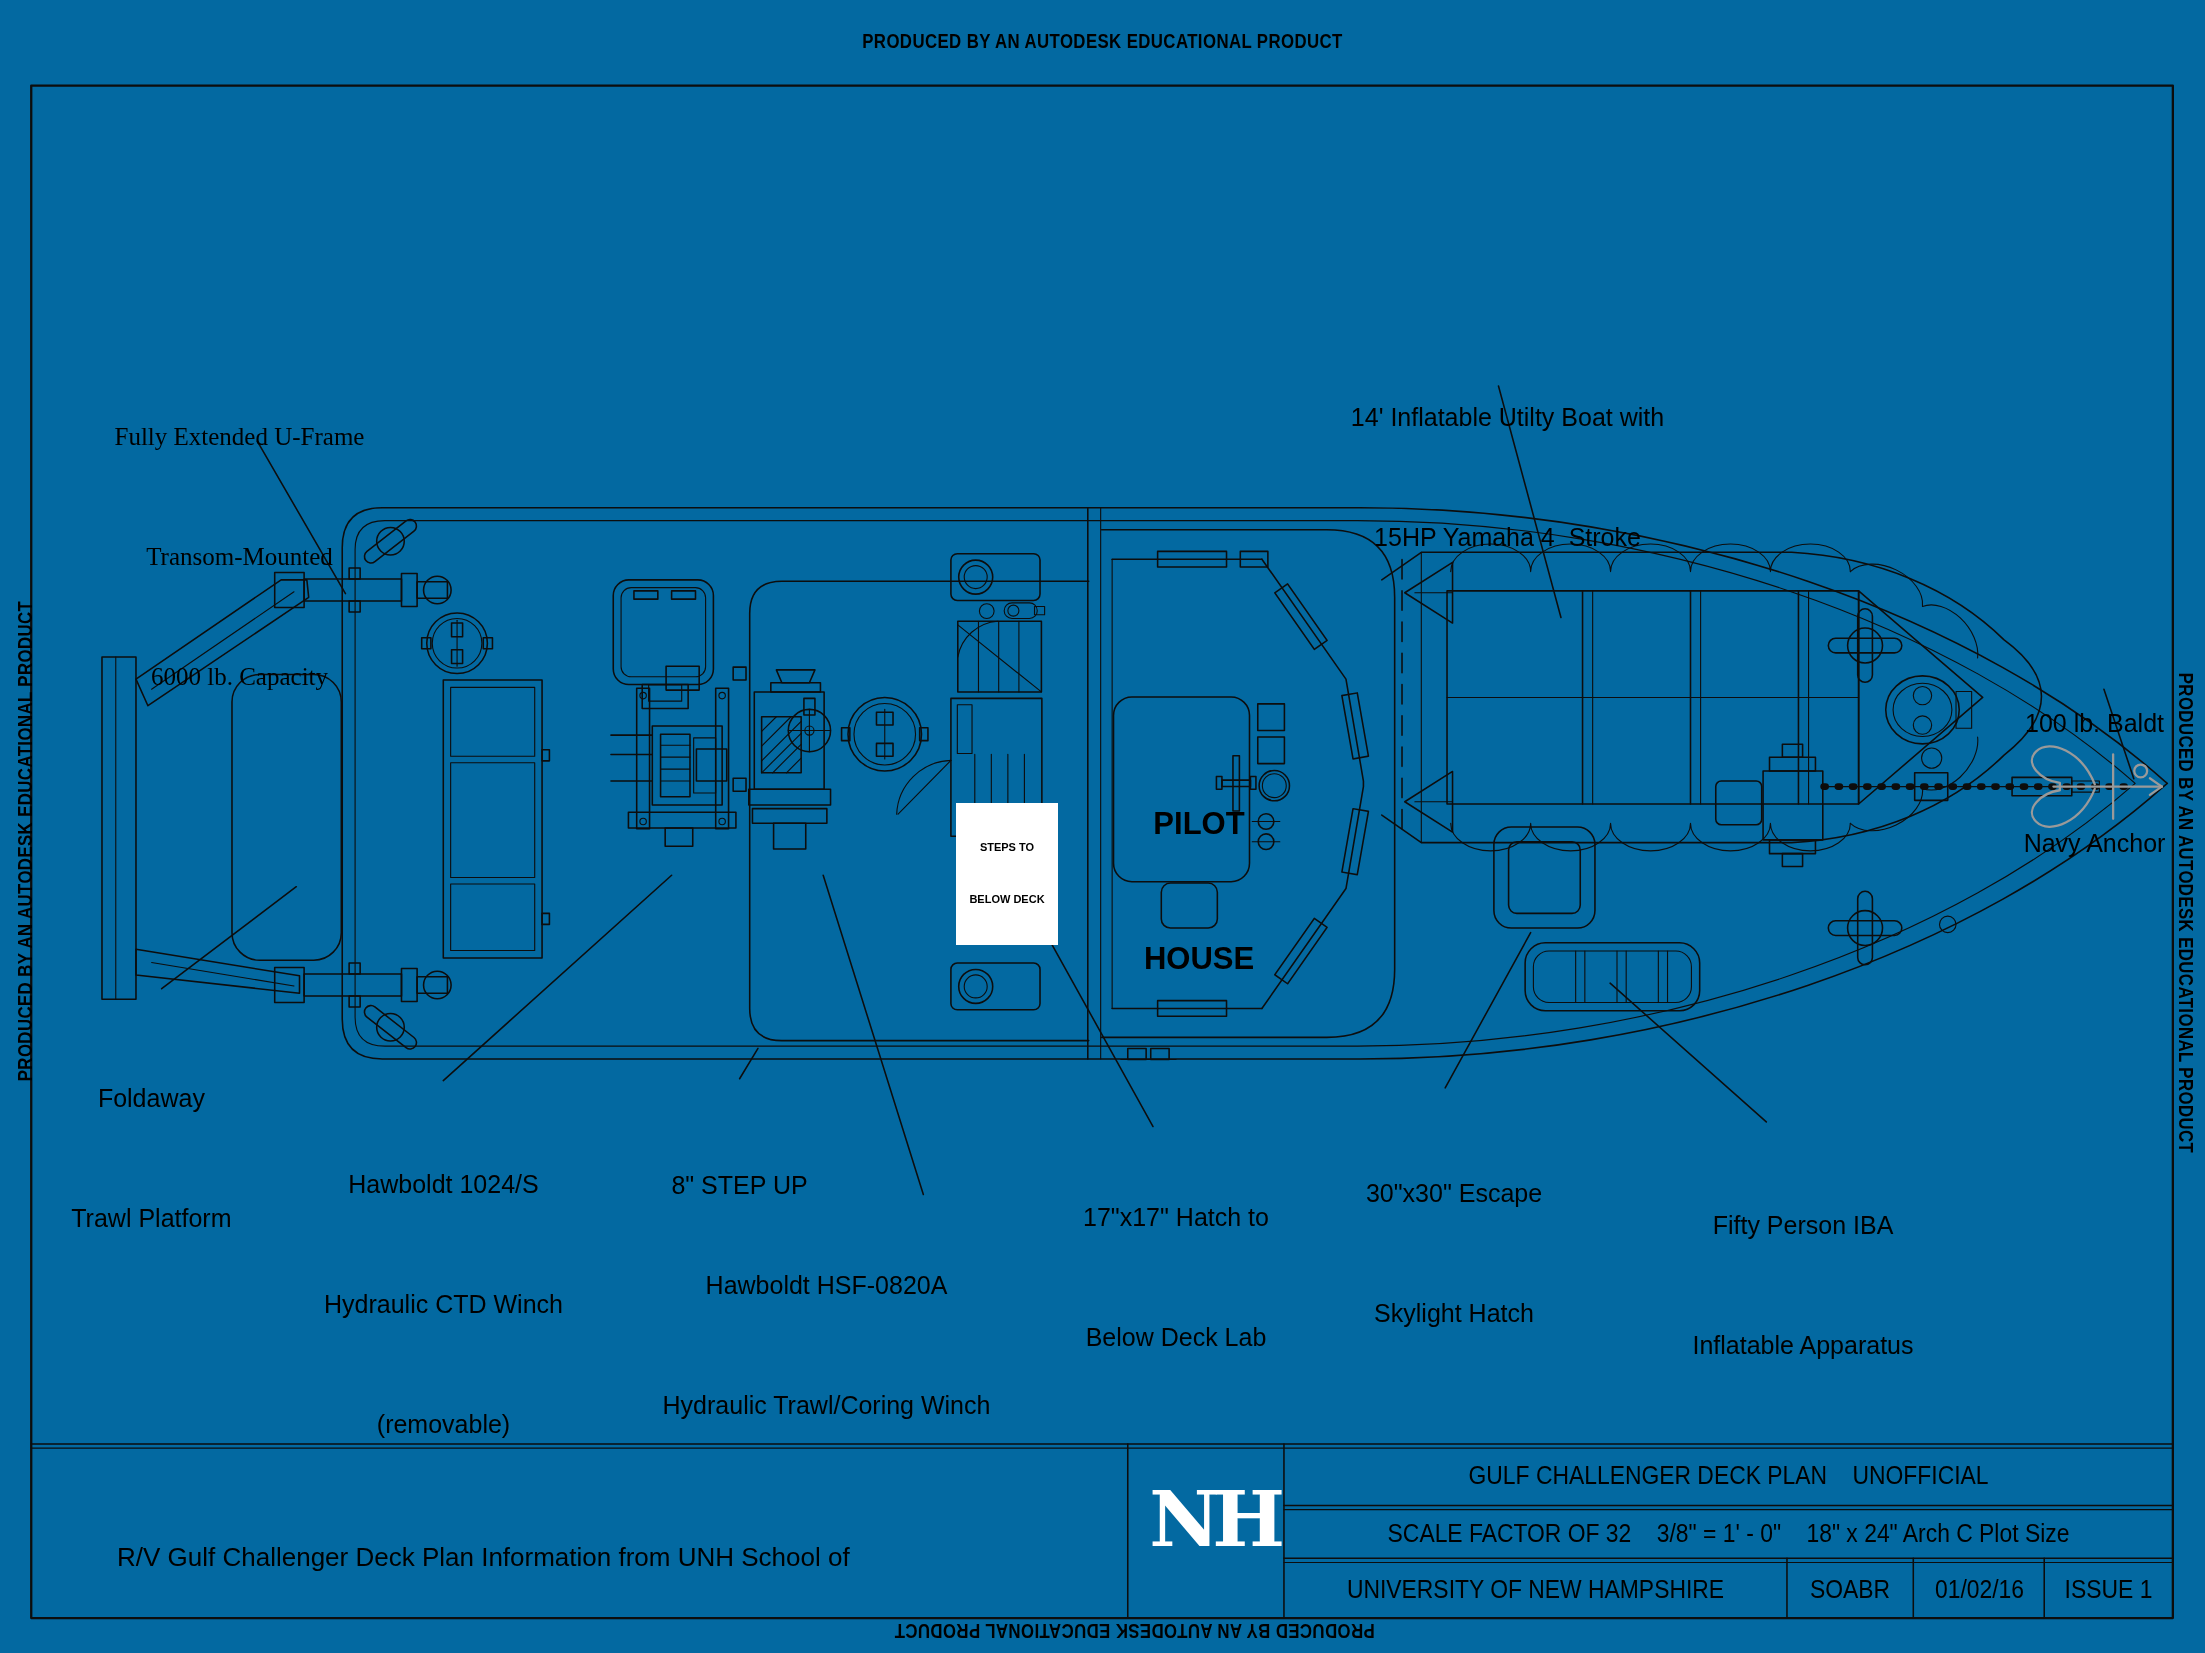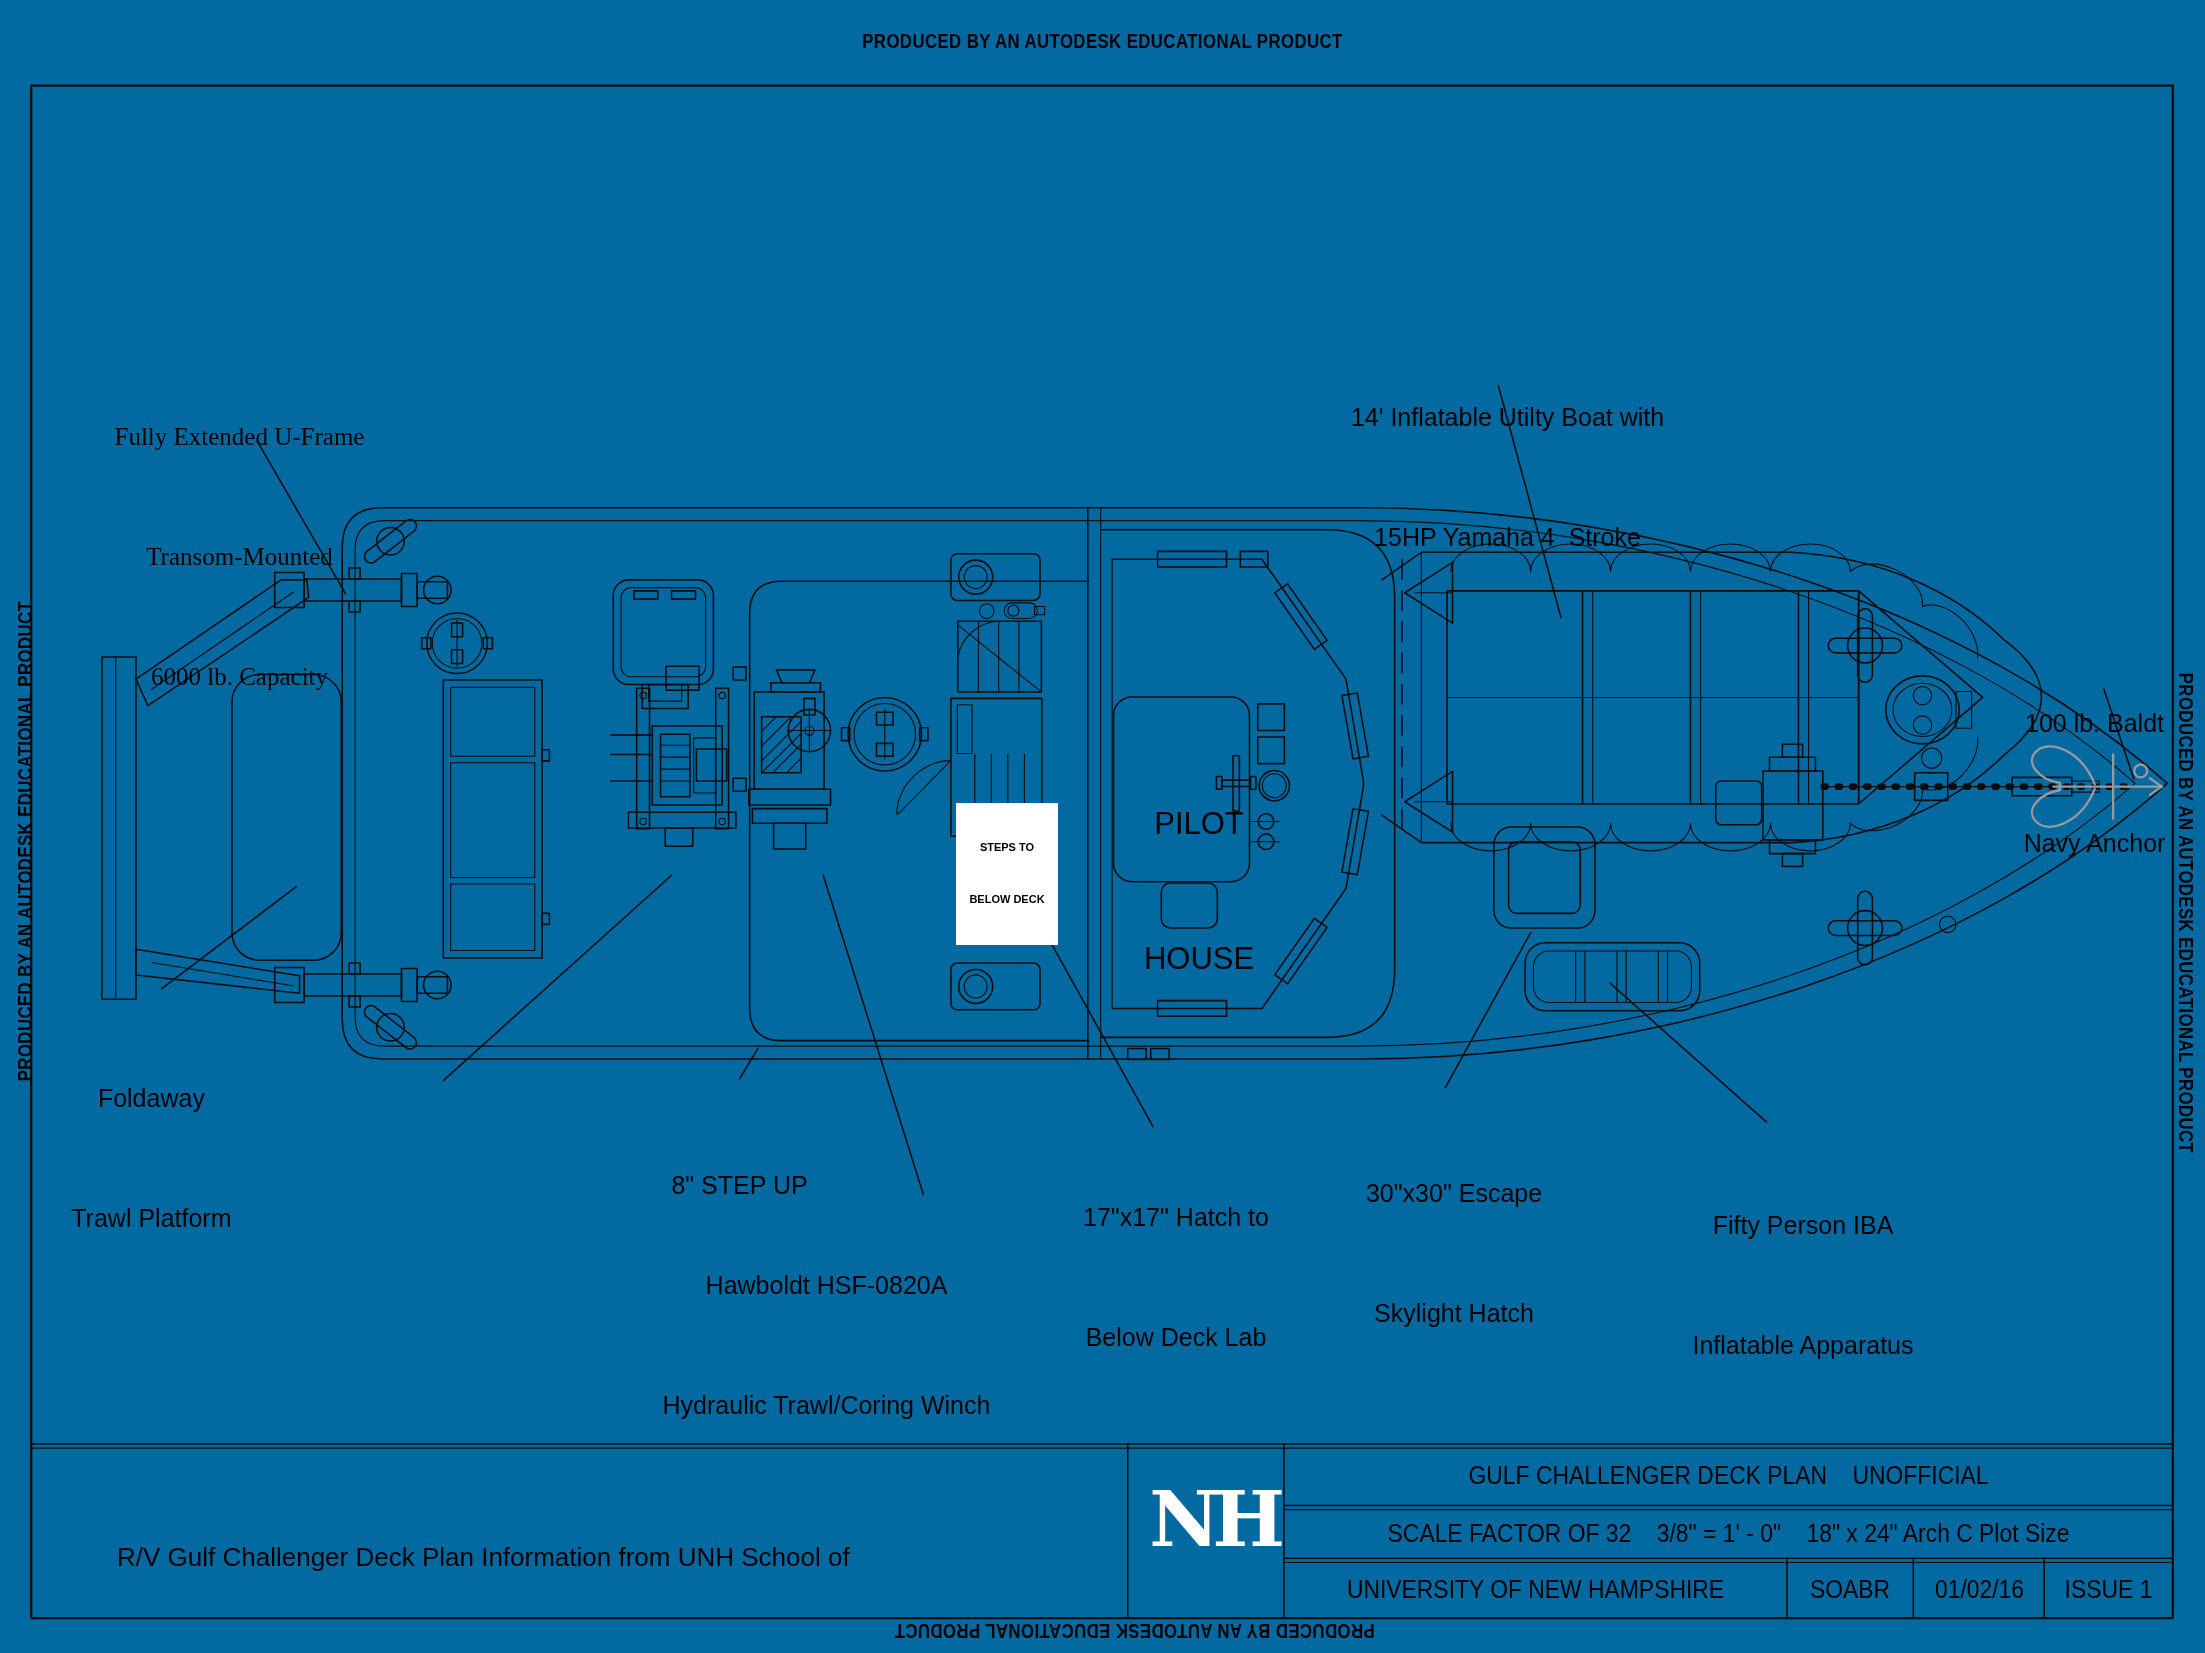--- a/index.html
+++ b/index.html
@@ -343,30 +343,35 @@
     <div>14' Inflatable Utilty Boat with</div>
     <div>15HP Yamaha 4  Stroke</div>
   </div>
 
   <div class="lbl" style="left:1989px;top:623px;width:211px;">
     <div>100 lb. Baldt</div>
     <div>Navy Anchor</div>
   </div>
 
 
-  <div class="lbl big" style="left:1084px;top:711px;width:230px;">
+  <div class="lbl big" style="left:1084px;top:711px;width:230px;font-weight:bold;">
     <div>PILOT</div>
     <div>HOUSE</div>
   </div>
 
   <div class="lbl" style="left:18.4px;top:998px;width:266px;">
     <div>Foldaway</div>
     <div>Trawl Platform</div>
   </div>
 
+  <div class="lbl" style="left:276px;top:1084px;width:335px;">
+    <div>Hawboldt 1024/S</div>
+    <div>Hydraulic CTD Winch</div>
+    <div>(removable)</div>
+  </div>
 
   <div class="lbl" style="left:634px;top:1085px;width:211px;">
     <div>8" STEP UP</div>
   </div>
 
   <div class="lbl" style="left:606px;top:1185px;width:441px;">
     <div>Hawboldt HSF-0820A</div>
     <div>Hydraulic Trawl/Coring Winch</div>
   </div>
 

